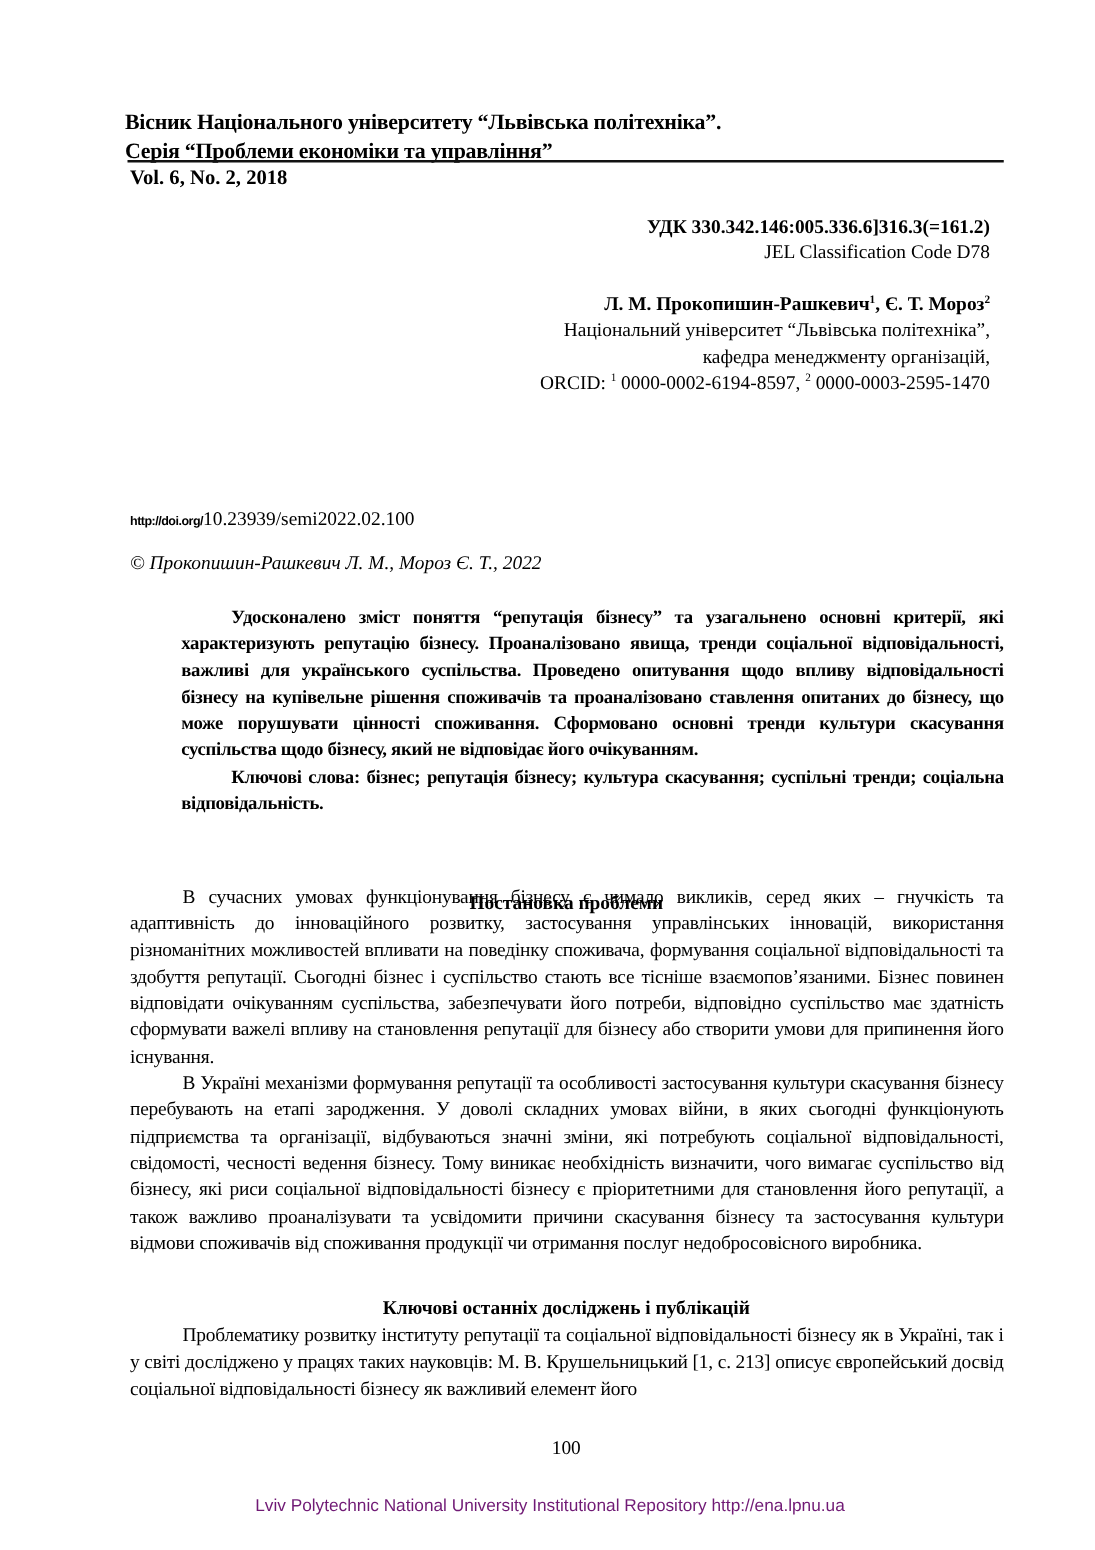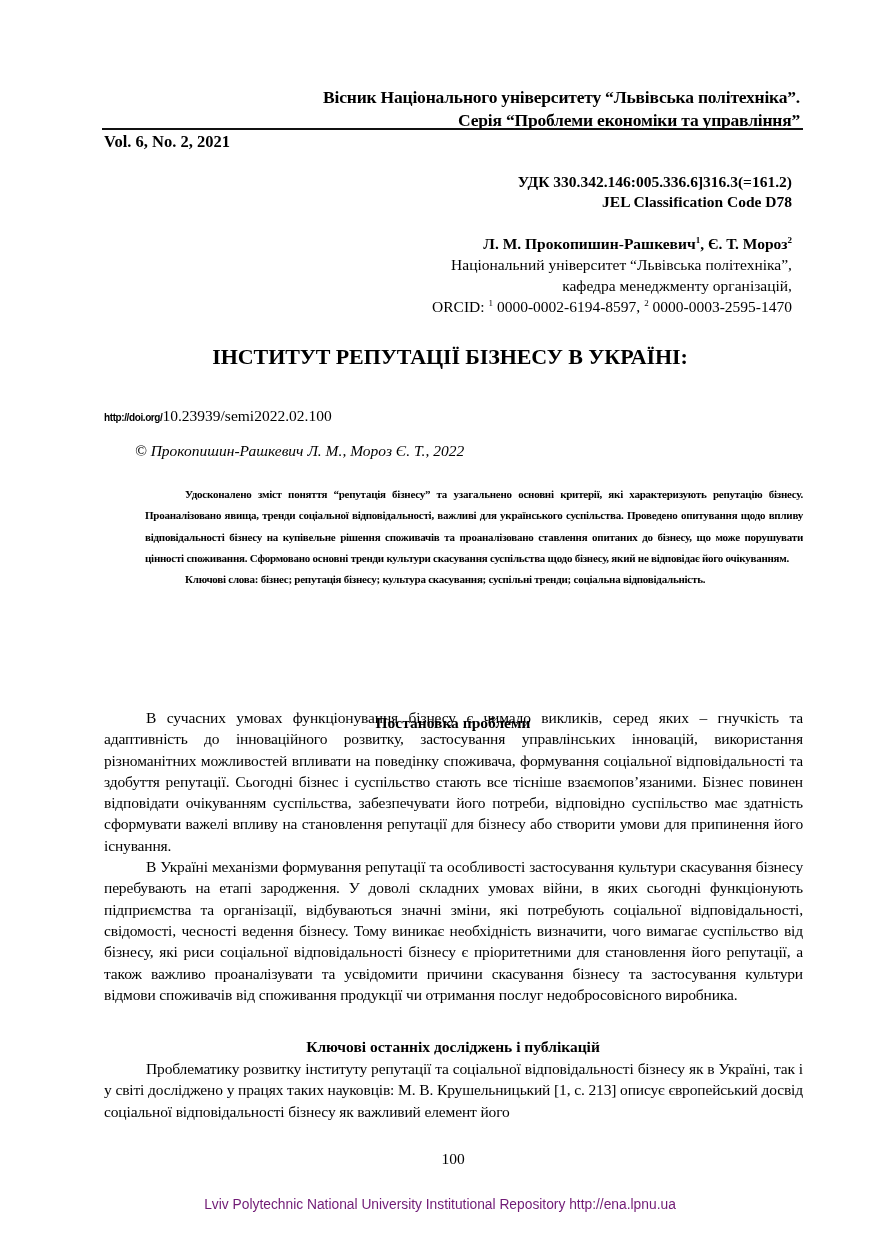--- a/index.html
+++ b/index.html
@@ -1,62 +1,61 @@
 <!DOCTYPE html>
 <html><head>
 <meta charset="utf-8">
 <style>
   html, body { margin: 0; padding: 0; background: #ffffff; }
   body { width: 876px; height: 1240px; position: relative; overflow: hidden; color: #000; font-family: "Liberation Serif", serif; }
   .abs { position: absolute; }
-  .journal-title { left: 100px; width: 700px; top: 86px; text-align: right; font-weight: bold; font-size: 17.5px; line-height: 23px; letter-spacing: -0.2px; }
+  .journal-title { left: 100px; width: 700px; top: 86px; text-align: left; font-weight: bold; font-size: 17.5px; line-height: 23px; letter-spacing: -0.2px; }
   .rule { left: 102px; width: 701px; top: 128px; height: 2px; background: #111; }
   .vol { left: 104px; top: 132px; font-weight: bold; font-size: 16.5px; line-height: 20px; }
   .right-block { right: 84px; text-align: right; font-size: 15.5px; line-height: 20px; }
   .udc { top: 172px; font-weight: bold; margin-left: 36px; }
-  .jel { top: 192px; font-weight: bold; text-align: right; }
+  .jel { top: 192px; font-weight: normal; text-align: right; }
   .authors { top: 234px; font-weight: bold; }
   .affil { top: 254px; }
   .affil div { line-height: 21px; }
   sup { font-size: 9px; line-height: 0; vertical-align: 6px; }
   .paper-title { left: 100px; width: 700px; top: 343px; text-align: center; font-weight: bold; font-size: 22px; line-height: 28px; letter-spacing: -0.1px; }
   .doi { left: 104px; top: 406px; font-size: 15.5px; line-height: 20px; }
   .doi .doi-prefix { font-family: "Liberation Sans", sans-serif; font-weight: bold; font-size: 10px; letter-spacing: -0.4px; }
-  .copyright { left: 104px; top: 441px; font-size: 15.5px; font-style: italic; line-height: 20px; margin-left: 31px; }
-  .abstract { left: 145px; width: 658px; top: 484px; font-size: 11px; line-height: 21.3px; font-weight: bold; text-align: justify; letter-spacing: -0.25px; }
+  .copyright { left: 104px; top: 441px; font-size: 15.5px; font-style: italic; line-height: 20px; }
+  .abstract { left: 145px; width: 658px; top: 484px; font-size: 15px; line-height: 21.3px; font-weight: bold; text-align: justify; letter-spacing: -0.25px; }
   .abstract p { margin: 0; text-indent: 40px; }
   .keywords { margin: 0; text-indent: 40px; font-weight: bold; }
   .section-head { left: 100px; width: 706px; text-align: center; font-weight: bold; font-size: 15.5px; line-height: 20px; }
   .body-text { left: 104px; width: 699px; font-size: 15.5px; line-height: 21.3px; text-align: justify; letter-spacing: -0.15px; }
   .body-text p { margin: 0; text-indent: 42px; }
   .page-num { left: 100px; width: 706px; top: 1150px; text-align: center; font-size: 15.5px; }
   .repo { left: 100px; width: 680px; top: 1197px; text-align: center; font-family: "Liberation Sans", sans-serif; font-size: 13.8px; color: #701a75; }
 </style>
 </head>
 <body>
 
 <div class="abs journal-title">
   <div>Вісник Національного університету “Львівська політехніка”.</div>
   <div>Серія “Проблеми економіки та управління”</div>
 </div>
 <div class="abs rule"></div>
-<div class="abs vol">Vol. 6, No. 2, 2021</div>
+<div class="abs vol">Vol. 6, No. 2, 2018</div>
 
 <div class="abs right-block udc">УДК 330.342.146:005.336.6]316.3(=161.2)</div>
 <div class="abs right-block jel">JEL Classification Code D78</div>
 
 <div class="abs right-block authors"><span>Л. М. Прокопишин-Рашкевич</span><sup>1</sup><span>, </span><span>Є. Т. Мороз</span><sup>2</sup></div>
 <div class="abs right-block affil">
   <div>Національний університет “Львівська політехніка”,</div>
   <div>кафедра менеджменту організацій,</div>
   <div><span>ORCID: </span><sup>1</sup><span> 0000-0002-6194-8597, </span><sup>2</sup><span> 0000-0003-2595-1470</span></div>
 </div>
 
 <div class="abs paper-title">
-  <div>ІНСТИТУТ РЕПУТАЦІЇ БІЗНЕСУ В УКРАЇНІ:</div>
 </div>
 
 <div class="abs doi"><span class="doi-prefix">http://doi.org/</span><span>10.23939/semi2022.02.100</span></div>
 
 <div class="abs copyright">© Прокопишин-Рашкевич Л. М., Мороз Є. Т., 2022</div>
 
 <div class="abs abstract">
   <p>Удосконалено зміст поняття “репутація бізнесу” та узагальнено основні критерії, які характеризують репутацію бізнесу. Проаналізовано явища, тренди соціальної відповідальності, важливі для українського суспільства. Проведено опитування щодо впливу відповідальності бізнесу на купівельне рішення споживачів та проаналізовано ставлення опитаних до бізнесу, що може порушувати цінності споживання. Сформовано основні тренди культури скасування суспільства щодо бізнесу, який не відповідає його очікуванням.</p>
   <p class="keywords">Ключові слова: бізнес; репутація бізнесу; культура скасування; суспільні тренди; соціальна відповідальність.</p>
 </div>

